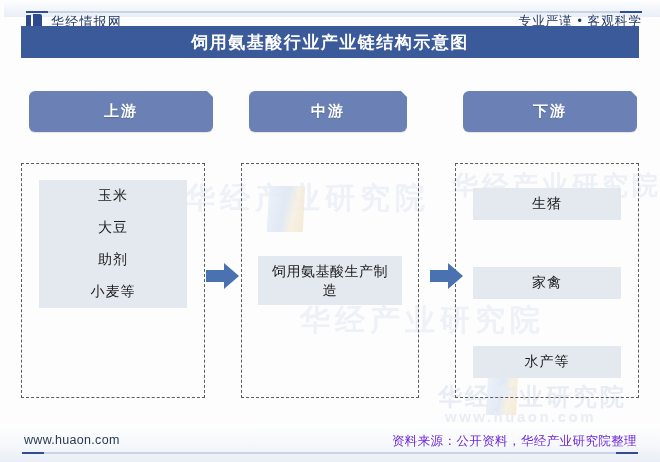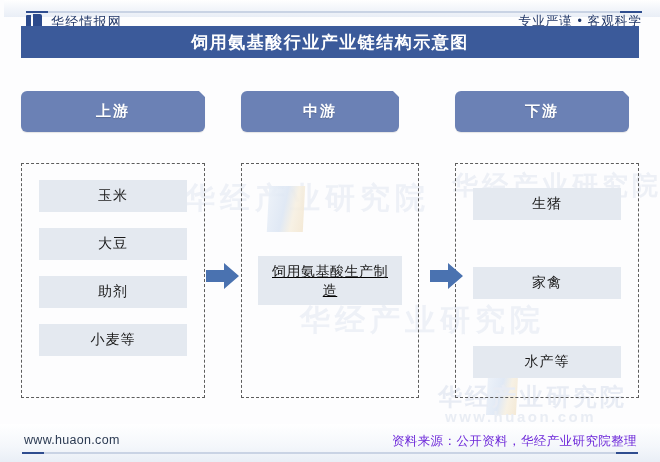--- a/index.html
+++ b/index.html
@@ -89,20 +89,21 @@
     font-size:26px;font-weight:bold;color:#edf0f6;letter-spacing:4px;white-space:nowrap;
   }
 
   
   .stage-head{
     position:absolute;top:91px;height:41px;
     background:#6b81b5;
     border-radius:6px;
     display:flex;align-items:center;justify-content:center;
     box-shadow:0 1px 1px rgba(0,0,0,.10);
+    margin-left:8px;
   }
   .stage-head::after{
     content:"";position:absolute;right:-1px;top:-1px;
     border-width:0 8px 8px 0;border-style:solid;
     border-color:transparent #fdfdfe transparent transparent;
   }
   .stage-head .lbl{
     color:#ffffff;font-size:15px;font-weight:bold;letter-spacing:2px;
     text-shadow:0 1px 1px rgba(0,0,0,.18);
   }
@@ -118,23 +119,23 @@
   }
   .p-up{left:21px;width:184px;}
   .p-mid{left:241px;width:178px;}
   .p-down{left:455px;width:184px;}
 
   .items{
     position:absolute;inset:0;
     display:flex;flex-direction:column;
     padding:16px 17px;box-sizing:border-box;
   }
-  .items.up{justify-content:flex-start;gap:16px;}
+  .items.up{justify-content:flex-start;gap:0;}
   .items.down{justify-content:flex-start;gap:47px;padding-top:24px;}
-  .items.mid{justify-content:center;padding:0 16px;text-decoration:underline;}
+  .items.mid{justify-content:center;padding:0 16px;}
 
   .cell{
     background:#e4e9f0;
     color:#1a1a1a;
     font-size:14px;
     display:flex;align-items:center;justify-content:center;
     text-align:center;
     height:32px;
     box-sizing:border-box;
     letter-spacing:1px;

